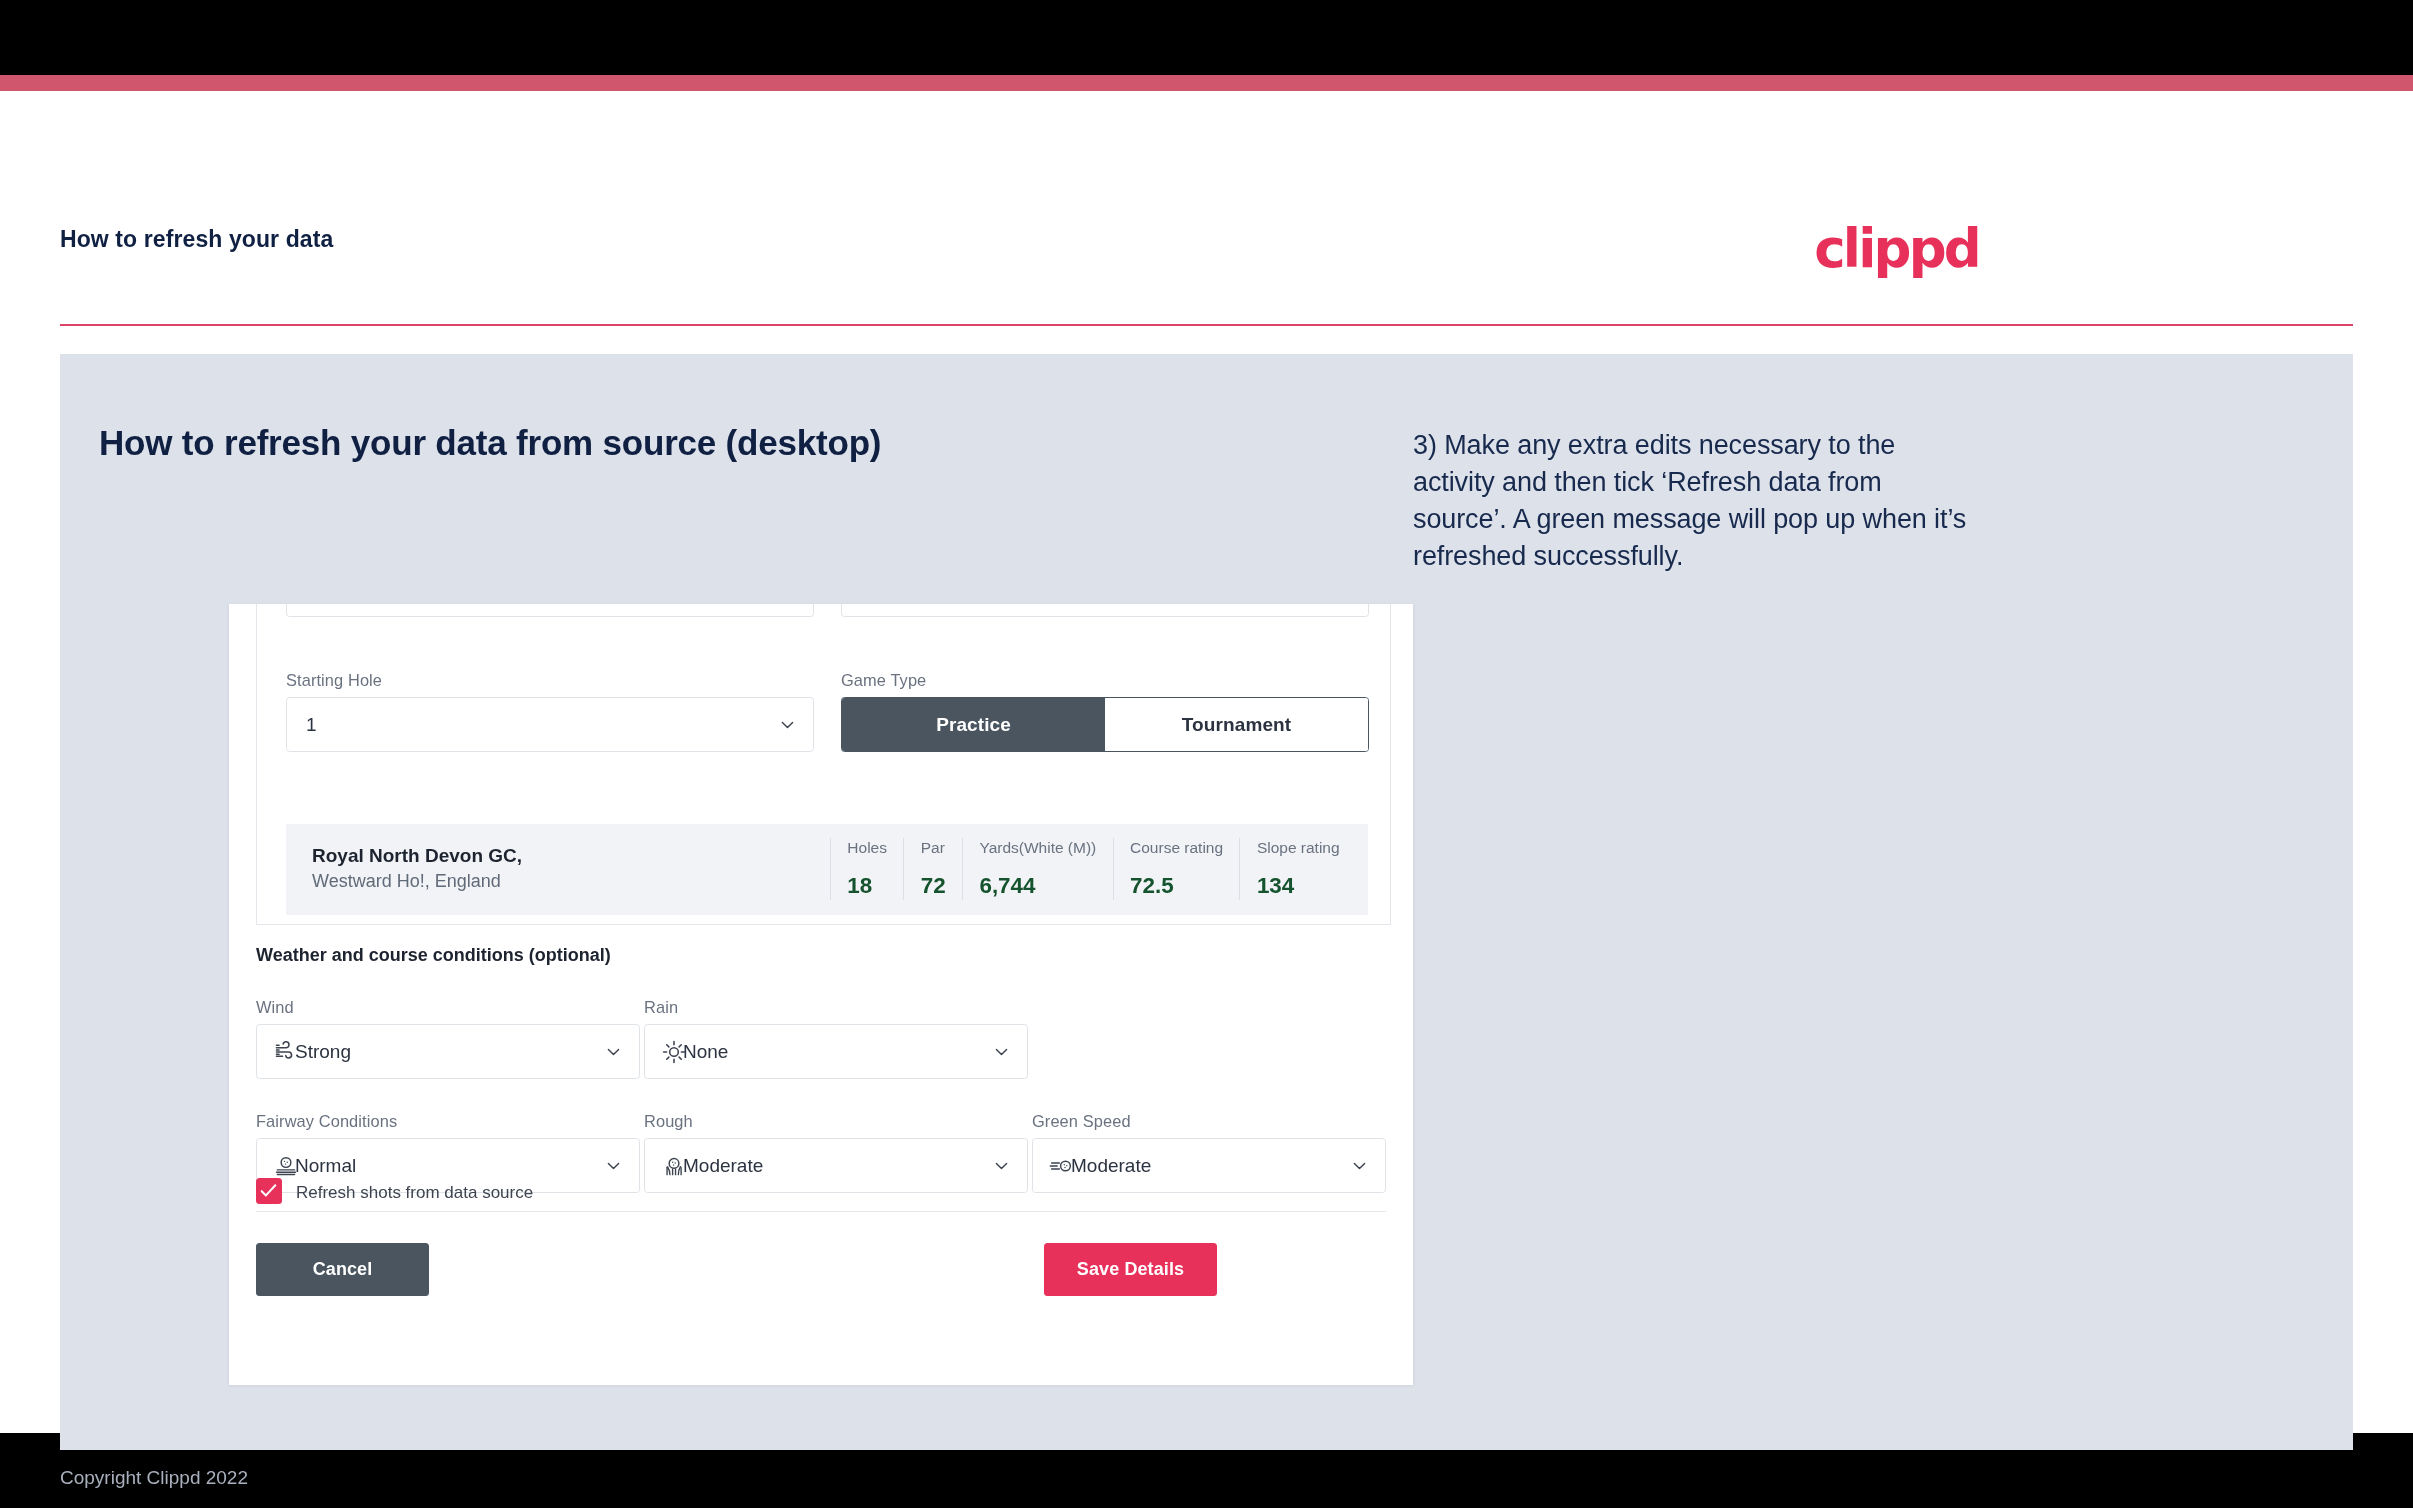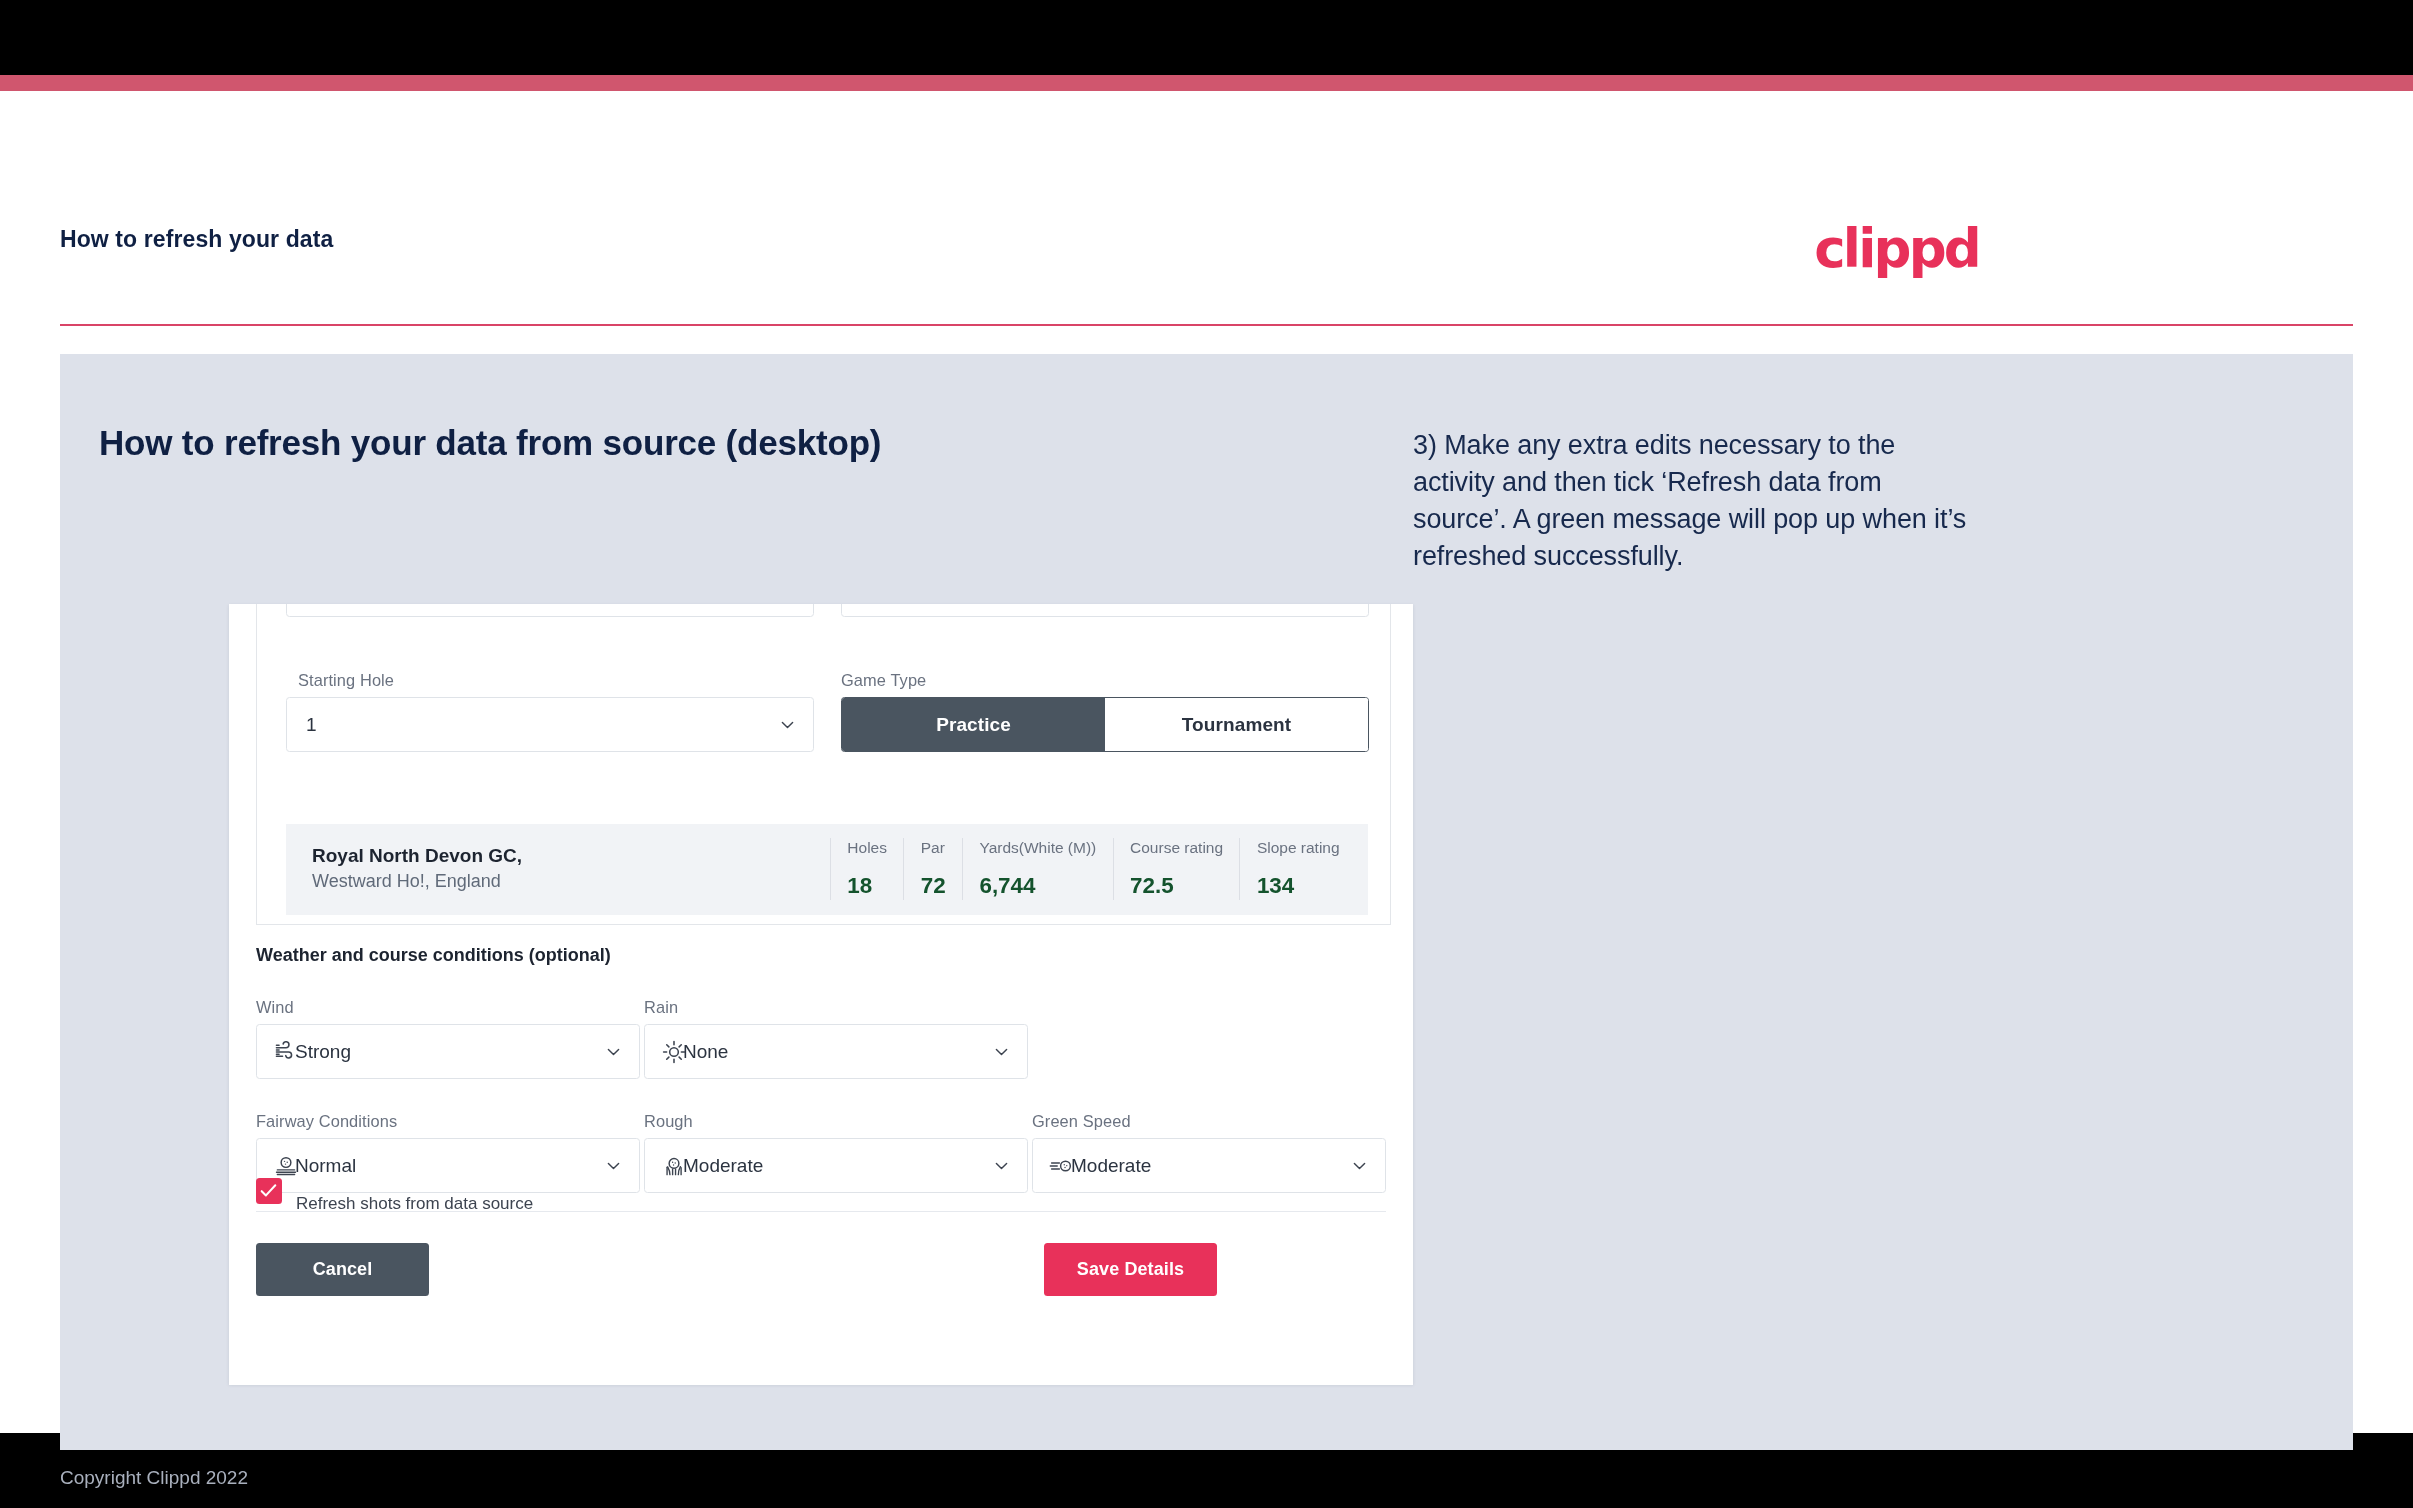--- a/index.html
+++ b/index.html
@@ -227,21 +227,21 @@
   
   .check-row { position: absolute; left: 27px; top: 574px; }
   .checkbox {
     position: absolute; left: 0; top: 0;
     width: 26px; height: 26px;
     background: #e8315a;
     border-radius: 3.5px;
   }
   .checkbox svg { position: absolute; left: 4.3px; top: 5.2px; }
   .check-label {
-    position: absolute; left: 40px; top: 16px;
+    position: absolute; left: 40px; top: 5px;
     font-size: 17px; color: #3d4450;
     white-space: nowrap;
   }
 
   
   .btn {
     position: absolute;
     height: 53px;
     border: none; border-radius: 3.5px;
     font-size: 18px; font-weight: bold;
@@ -279,21 +279,21 @@
   </div>
 
   <div class="instruction">3) Make any extra edits necessary to the activity and then tick ‘Refresh data from source’. A green message will pop up when it’s refreshed successfully.</div>
 
   <div class="app-card">
 
     <div class="dialog-scroll">
       <div class="cut-field left"></div>
       <div class="cut-field right"></div>
 
-      <div class="field-label" style="left:29px; top:67px;margin-left:12px;">Starting Hole</div>
+      <div class="field-label" style="left:29px; top:67px;">Starting Hole</div>
       <div class="select-box" style="left:29px; top:93px; width:528px;">
         <span class="select-value">1</span>
         <span class="chev">
           <svg viewBox="0 0 20 20" width="17" height="17">
               <path d="M4 7l6 6 6-6" fill="none" stroke="#3d4450" stroke-width="1.7" stroke-linecap="round" stroke-linejoin="round"></path>
             </svg>
         </span>
       </div>
 
       <div class="field-label" style="left:584px; top:67px;">Game Type</div>

